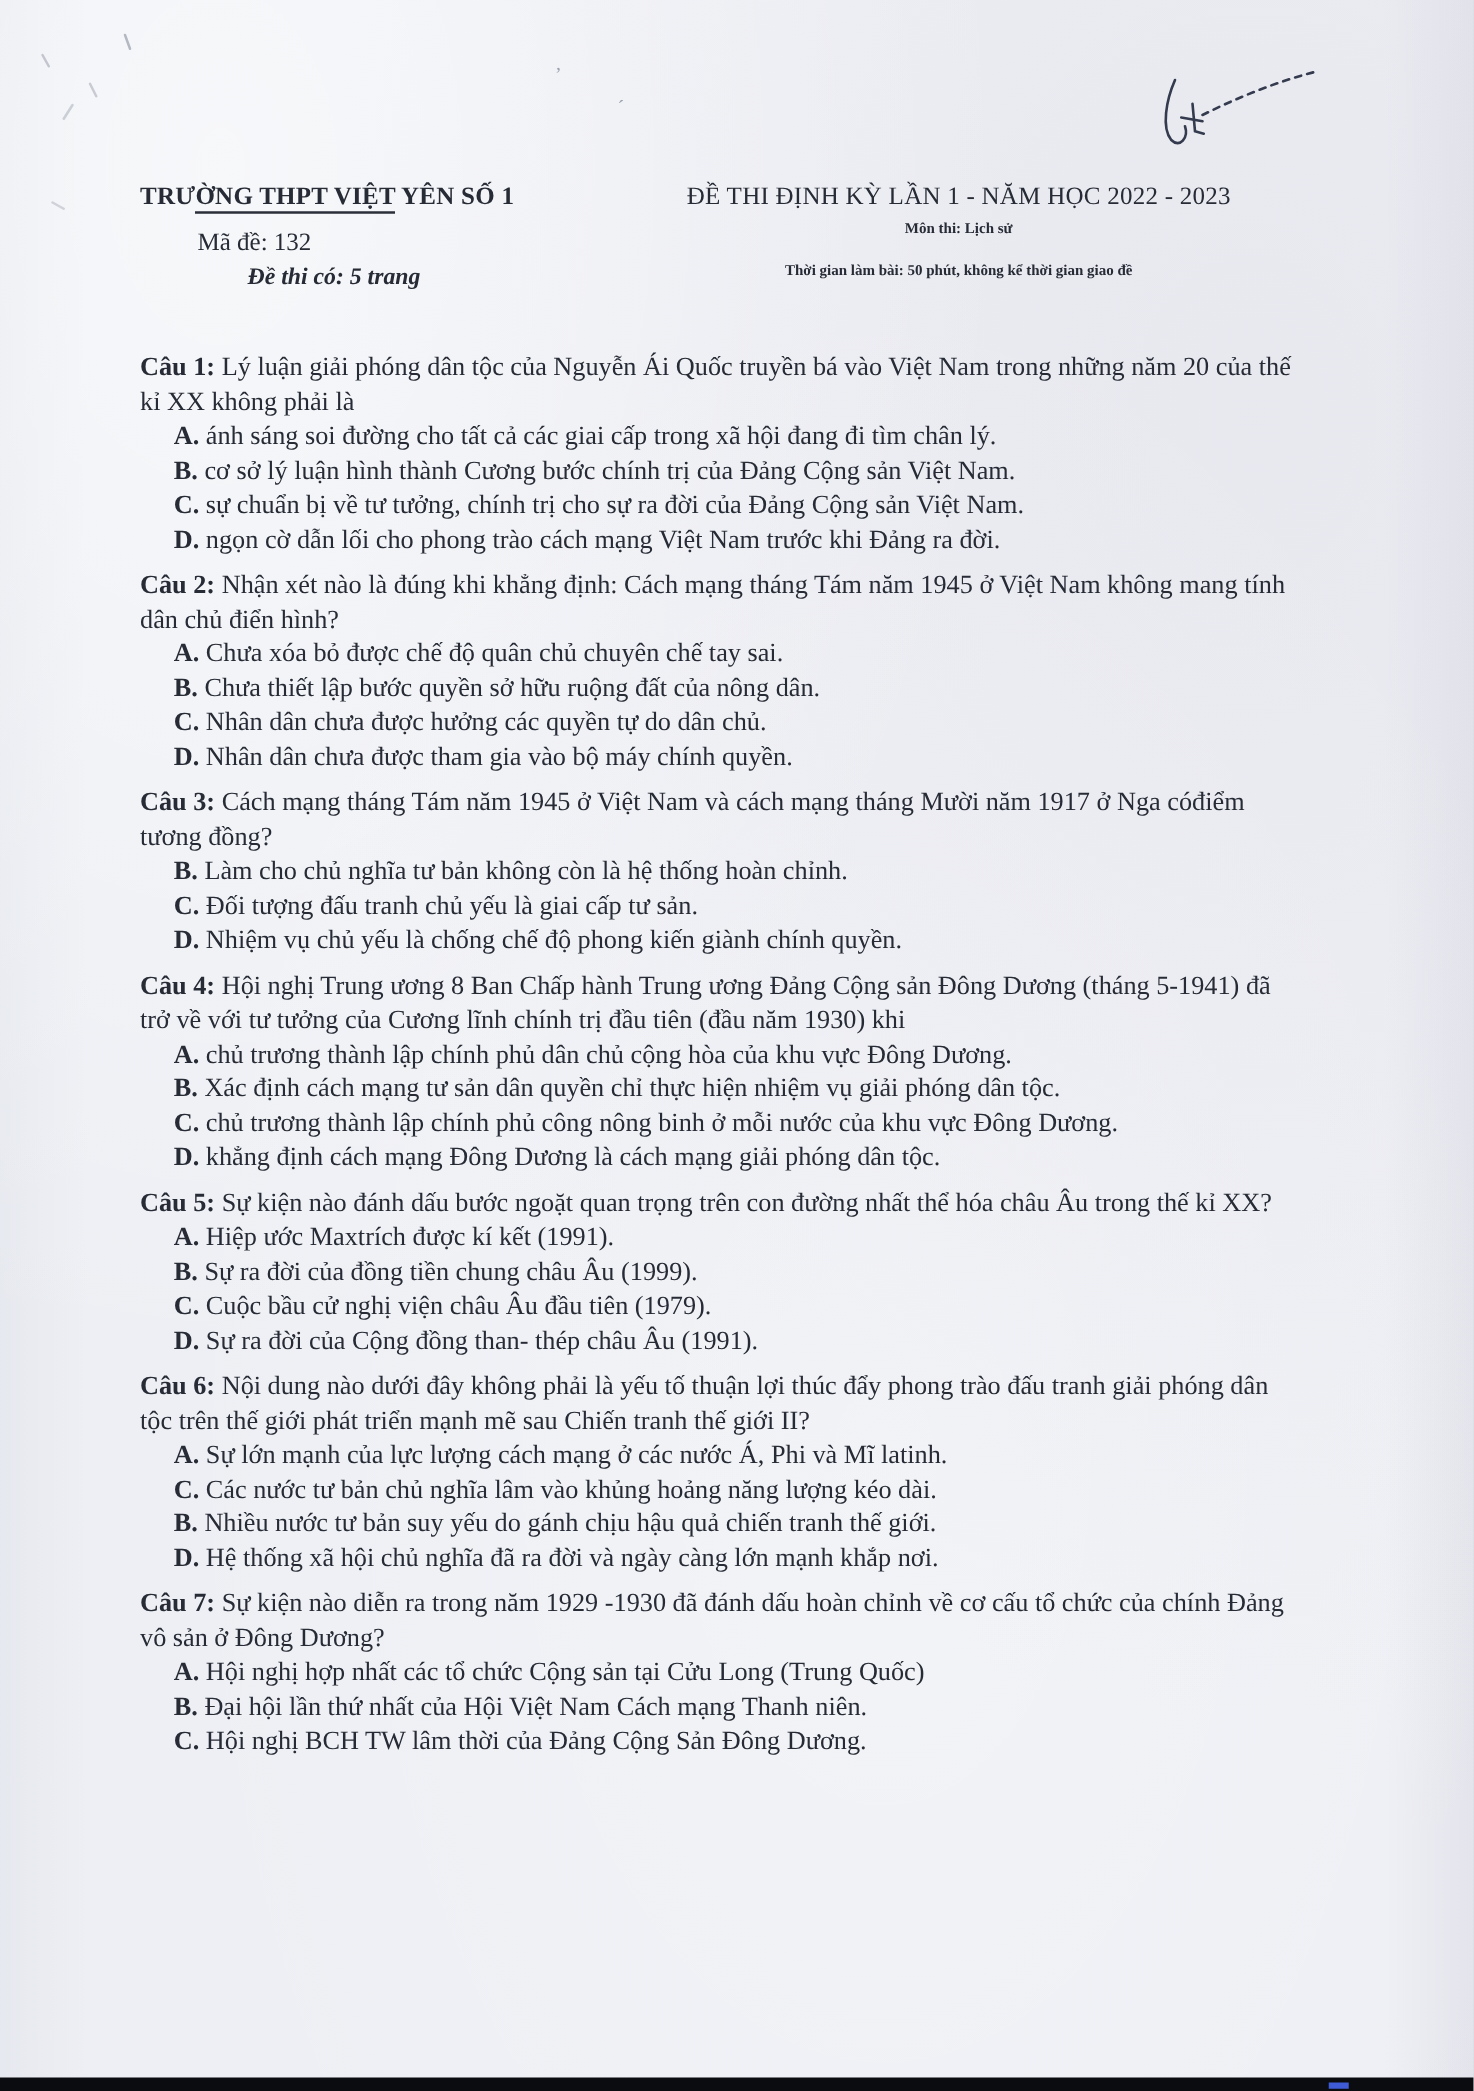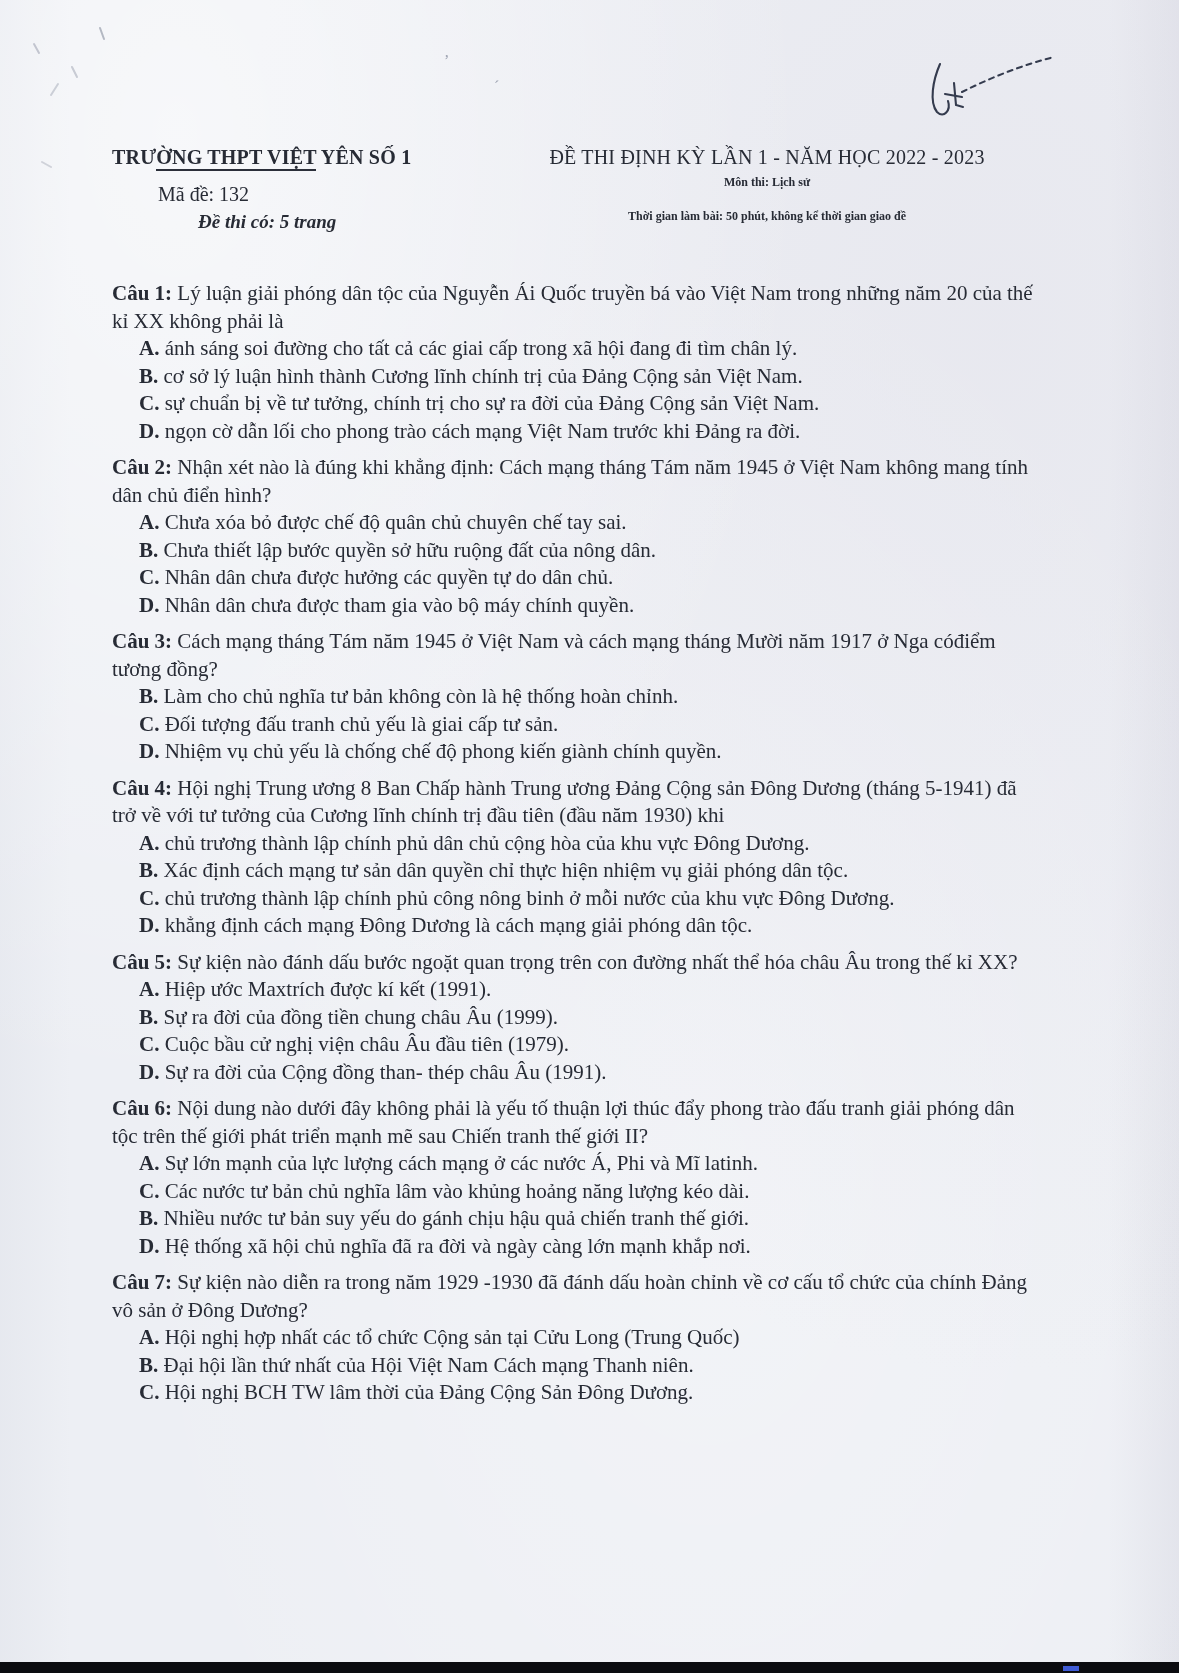--- a/index.html
+++ b/index.html
@@ -100,21 +100,21 @@
       <div class="title-1">ĐỀ THI ĐỊNH KỲ LẦN 1 - NĂM HỌC 2022 - 2023</div>
       <div class="title-2">Môn thi: Lịch sử</div>
       <div class="title-3">Thời gian làm bài: 50 phút, không kể thời gian giao đề</div>
     </div>
   </div>
 
   <div class="questions" id="questions">
       <div class="question">
         <p class="stem"><b class="qlabel">Câu 1:</b> <span>Lý luận giải phóng dân tộc của Nguyễn Ái Quốc truyền bá vào Việt Nam trong những năm 20 của thế kỉ XX không phải là</span></p>
         <p class="option"><b class="letter">A.</b> <span>ánh sáng soi đường cho tất cả các giai cấp trong xã hội đang đi tìm chân lý.</span></p>
-        <p class="option"><b class="letter">B.</b> <span>cơ sở lý luận hình thành Cương lĩnh chính trị của Đảng Cộng sản Việt Nam.</span></p>
+        <p class="option"><b class="letter">B.</b> <span>cơ sở lý luận hình thành Cương bước chính trị của Đảng Cộng sản Việt Nam.</span></p>
         <p class="option"><b class="letter">C.</b> <span>sự chuẩn bị về tư tưởng, chính trị cho sự ra đời của Đảng Cộng sản Việt Nam.</span></p>
         <p class="option"><b class="letter">D.</b> <span>ngọn cờ dẫn lối cho phong trào cách mạng Việt Nam trước khi Đảng ra đời.</span></p>
       </div>
       <div class="question">
         <p class="stem"><b class="qlabel">Câu 2:</b> <span>Nhận xét nào là đúng khi khẳng định: Cách mạng tháng Tám năm 1945 ở Việt Nam không mang tính dân chủ điển hình?</span></p>
         <p class="option"><b class="letter">A.</b> <span>Chưa xóa bỏ được chế độ quân chủ chuyên chế tay sai.</span></p>
         <p class="option"><b class="letter">B.</b> <span>Chưa thiết lập bước quyền sở hữu ruộng đất của nông dân.</span></p>
         <p class="option"><b class="letter">C.</b> <span>Nhân dân chưa được hưởng các quyền tự do dân chủ.</span></p>
         <p class="option"><b class="letter">D.</b> <span>Nhân dân chưa được tham gia vào bộ máy chính quyền.</span></p>
       </div>

